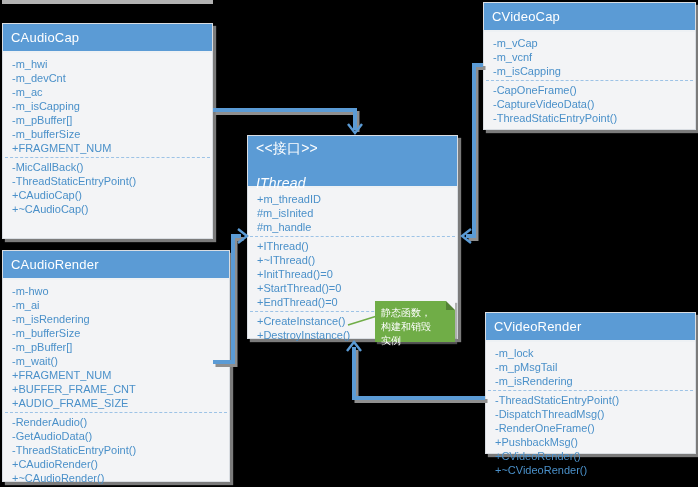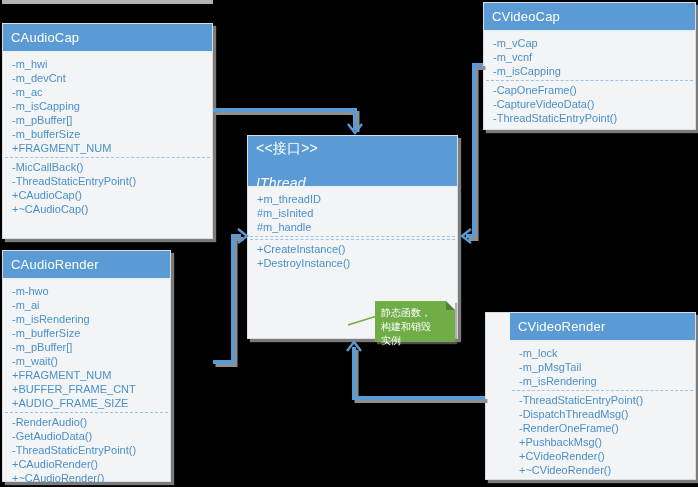--- a/index.html
+++ b/index.html
@@ -102,30 +102,38 @@
       <div class="uml-iname">IThread</div>
     </div>
     <div class="uml-body">
       <ul class="uml-rows">
 
       <li>+m_threadID</li>
           <li>#m_isInited</li>
           <li>#m_handle</li>
         </ul>
       <div class="uml-sep"></div>
+      <ul class="uml-rows">
+
+      <li>+IThread()</li>
+          <li>+~IThread()</li>
+          <li>+InitThread()=0</li>
+          <li>+StartThread()=0</li>
+          <li>+EndThread()=0</li>
+        </ul>
       <div class="uml-sep"></div>
       <ul class="uml-rows">
 
       <li>+CreateInstance()</li>
           <li>+DestroyInstance()</li>
         </ul>
     </div>
   </div>
 
-  <div class="uml-class" style="left:2px;top:250px;width:169px;height:232px;">
+  <div class="uml-class" style="left:2px;top:250px;width:228px;height:232px;">
     <div class="uml-header">
       <div>CAudioRender</div>
     </div>
     <div class="uml-body">
       <ul class="uml-rows">
 
       <li>-m-hwo</li>
           <li>-m_ai</li>
           <li>-m_isRendering</li>
           <li>-m_bufferSize</li>
@@ -140,21 +148,21 @@
 
       <li>-RenderAudio()</li>
           <li>-GetAudioData()</li>
           <li>-ThreadStaticEntryPoint()</li>
           <li>+CAudioRender()</li>
           <li>+~CAudioRender()</li>
         </ul>
     </div>
   </div>
 
-  <div class="uml-class" style="left:485px;top:312px;width:211px;height:168px;padding-left:24px;">
+  <div class="uml-class" style="left:485px;top:312px;width:211px;height:142px;">
     <div class="uml-header">
       <div>CVideoRender</div>
     </div>
     <div class="uml-body">
       <ul class="uml-rows">
 
       <li>-m_lock</li>
           <li>-m_pMsgTail</li>
           <li>-m_isRendering</li>
         </ul>

